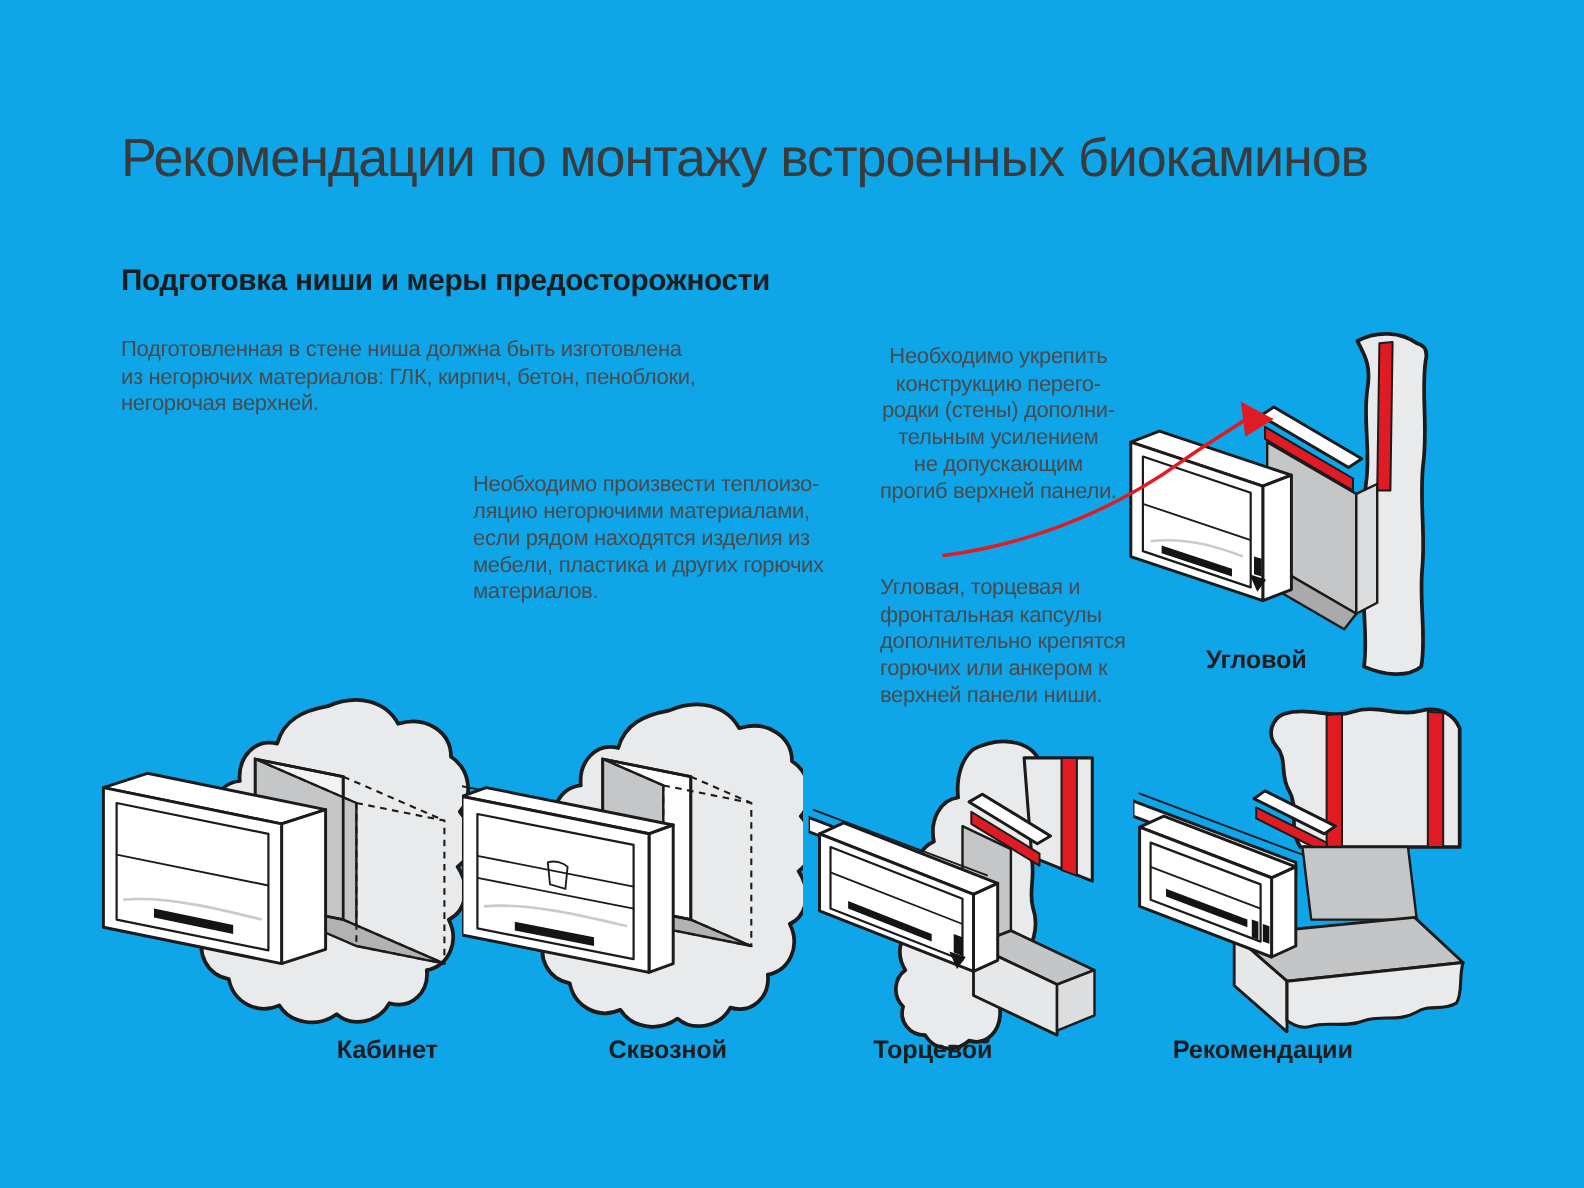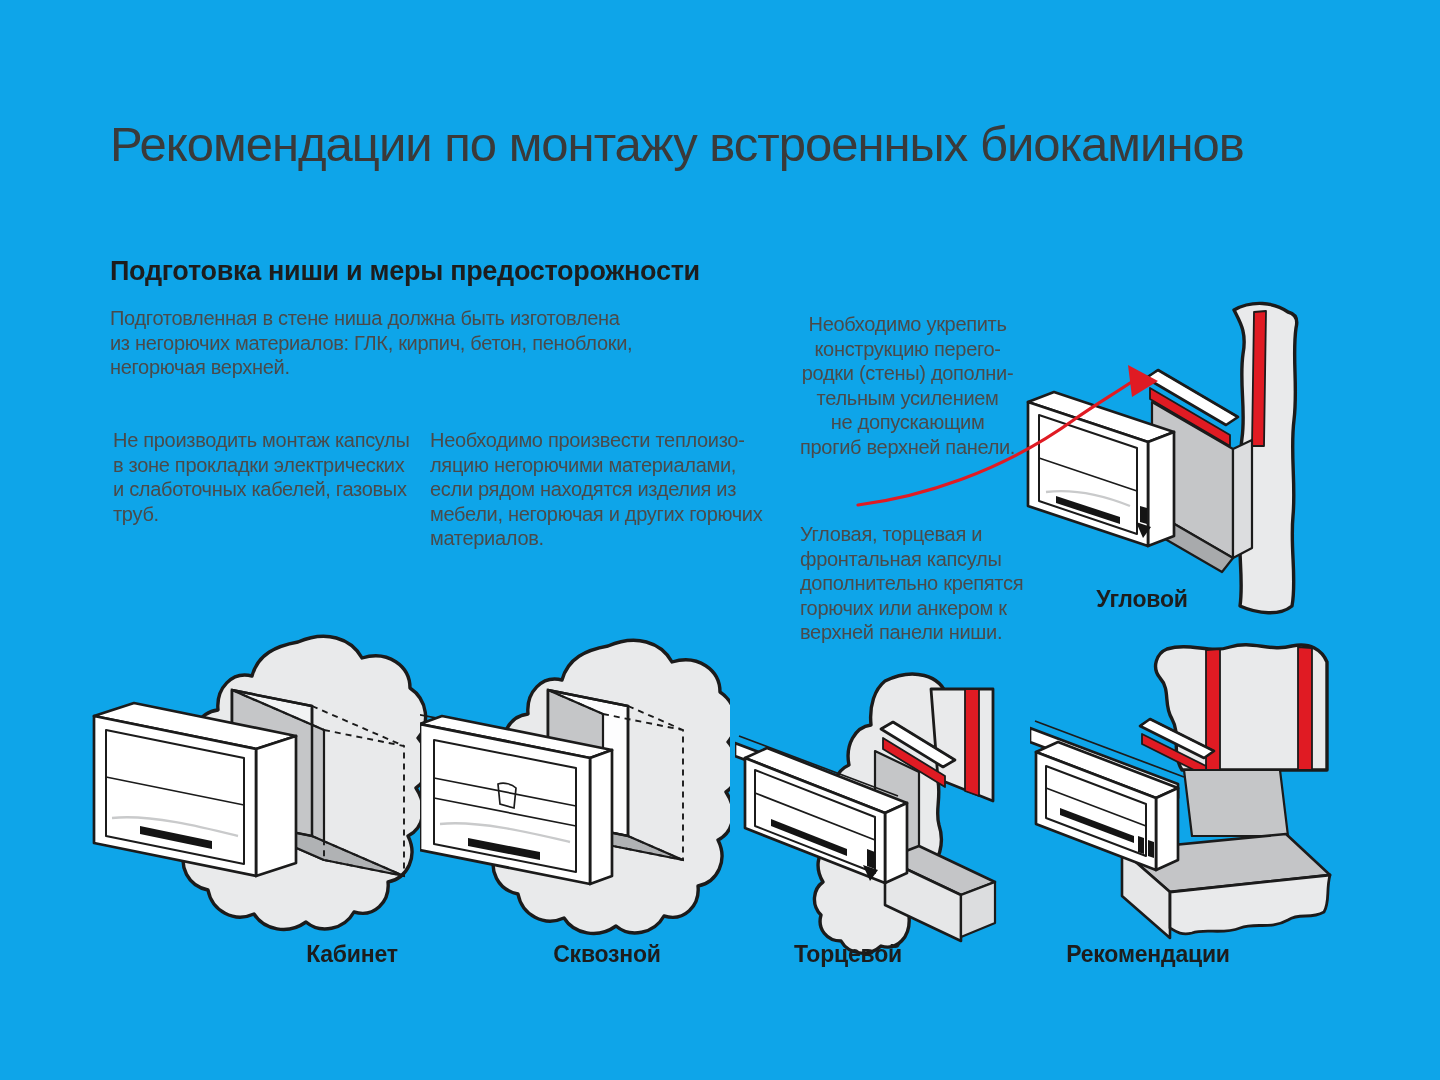--- a/index.html
+++ b/index.html
@@ -5,21 +5,21 @@
   html,body{margin:0;padding:0;background:#ffffff;}
   .canvas{
     position:relative;width:1440px;height:1080px;background:#0ea5e9;
     font-family:"Liberation Sans","DejaVu Sans",sans-serif;overflow:hidden;
   }
   .page-title{
     position:absolute;left:110px;top:116px;font-size:49px;font-weight:300;
     color:#3a3a3a;letter-spacing:-1px;white-space:nowrap;
   }
   .section-heading{
-    position:absolute;left:110px;top:256px;font-size:27px;font-weight:700;
+    position:absolute;left:110px;top:240px;font-size:27px;font-weight:700;
     color:#1d1d1d;letter-spacing:-0.3px;white-space:nowrap;
   }
   .note{
     position:absolute;font-size:20px;line-height:24.5px;color:#4a4a4a;
     letter-spacing:-0.3px;white-space:pre-line;
   }
   .note-1{left:110px;top:306px;}
   .note-2{left:113px;top:428px;}
   .note-3{left:430px;top:428px;}
   .note-4{left:800px;top:312px;text-align:center;}
@@ -53,28 +53,24 @@
 <body>
 
 <div class="canvas">
 
   <div class="page-title">Рекомендации по монтажу встроенных биокаминов</div>
   <div class="section-heading">Подготовка ниши и меры предосторожности</div>
 
   <div class="note note-1">Подготовленная в стене ниша должна быть изготовлена
 из негорючих материалов: ГЛК, кирпич, бетон, пеноблоки,
 негорючая верхней.</div>
-  <div class="note note-2">Не производить монтаж капсулы
-в зоне прокладки электрических
-и слаботочных кабелей, газовых
-труб.</div>
   <div class="note note-3">Необходимо произвести теплоизо-
 ляцию негорючими материалами,
 если рядом находятся изделия из
-мебели, негорючая и других горючих
+мебели, пластика и других горючих
 материалов.</div>
   <div class="note note-4">Необходимо укрепить
 конструкцию перего-
 родки (стены) дополни-
 тельным усилением
 не допускающим
 прогиб верхней панели.</div>
   <div class="note note-5">Угловая, торцевая и
 фронтальная капсулы
 дополнительно крепятся

